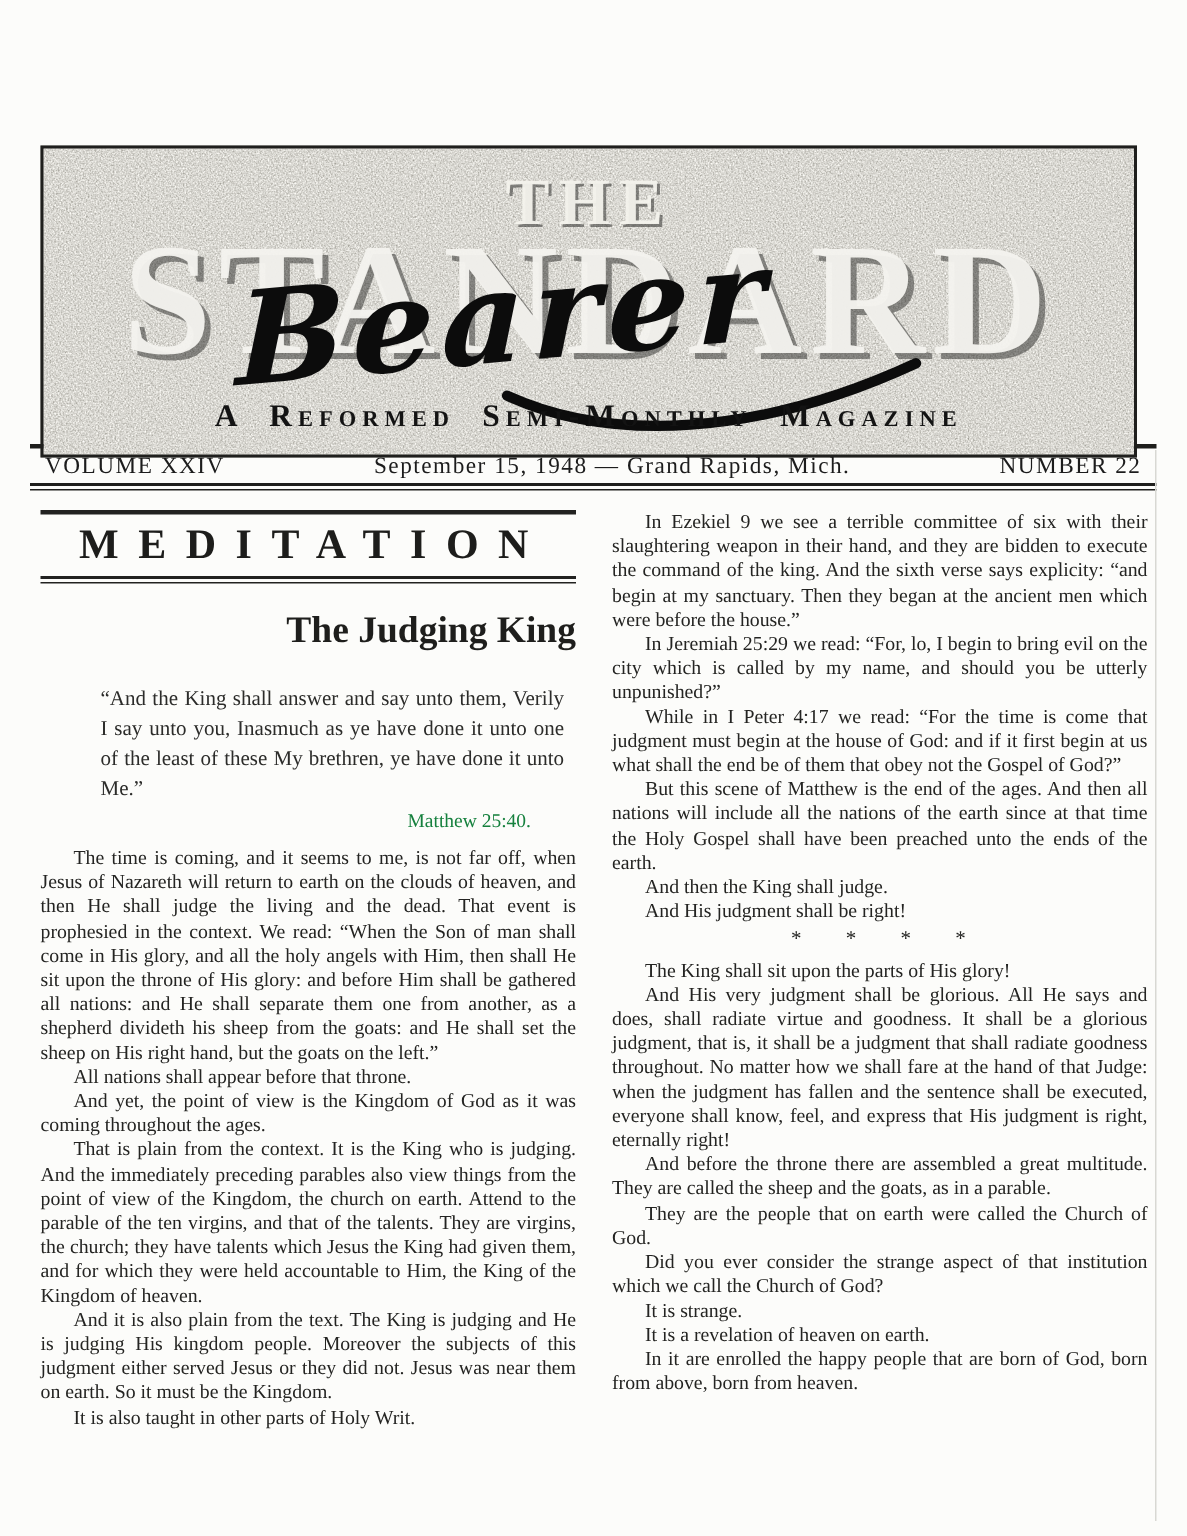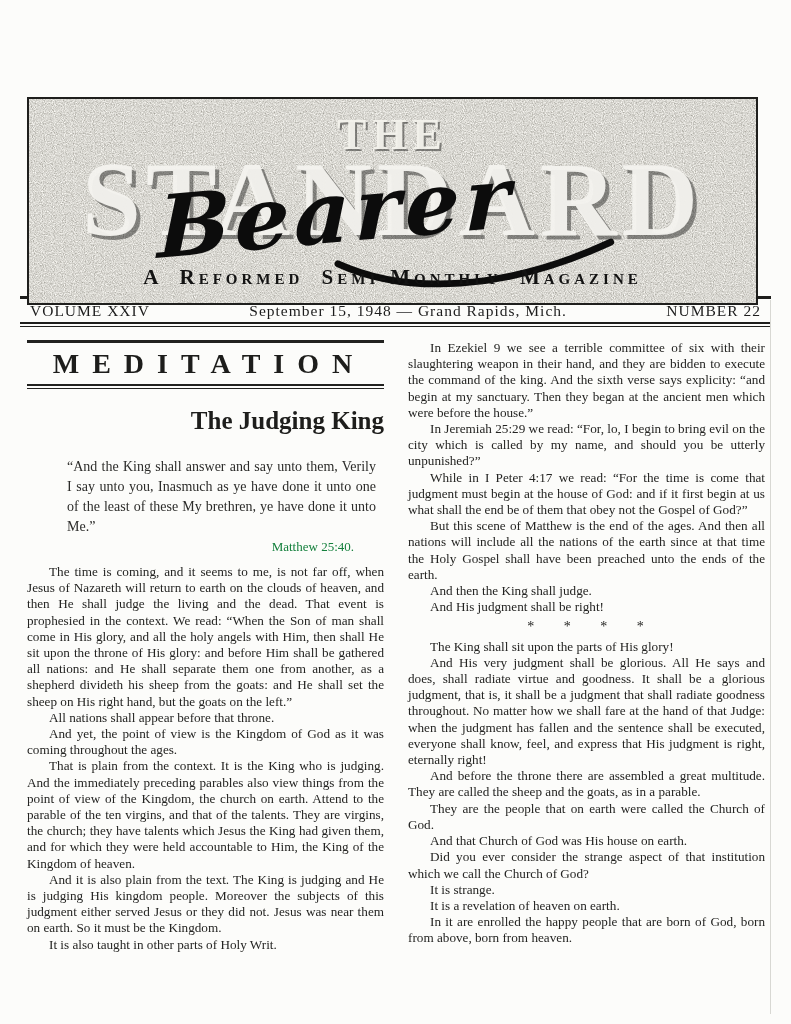--- a/index.html
+++ b/index.html
@@ -179,21 +179,20 @@
         <p>In Jeremiah 25:29 we read: “For, lo, I begin to bring evil on the city which is called by my name, and should you be utterly unpunished?”</p>
         <p>While in I Peter 4:17 we read: “For the time is come that judgment must begin at the house of God: and if it first begin at us what shall the end be of them that obey not the Gospel of God?”</p>
         <p>But this scene of Matthew is the end of the ages. And then all nations will include all the nations of the earth since at that time the Holy Gospel shall have been preached unto the ends of the earth.</p>
         <p>And then the King shall judge.</p>
         <p>And His judgment shall be right!</p>
         <p class="stars">* * * *</p>
         <p>The King shall sit upon the parts of His glory!</p>
         <p>And His very judgment shall be glorious. All He says and does, shall radiate virtue and goodness. It shall be a glorious judgment, that is, it shall be a judgment that shall radiate goodness throughout. No matter how we shall fare at the hand of that Judge: when the judgment has fallen and the sentence shall be executed, everyone shall know, feel, and express that His judgment is right, eternally right!</p>
         <p>And before the throne there are assembled a great multitude. They are called the sheep and the goats, as in a parable.</p>
         <p>They are the people that on earth were called the Church of God.</p>
-        <p>And that Church of God was His house on earth.</p>
         <p>Did you ever consider the strange aspect of that institution which we call the Church of God?</p>
         <p>It is strange.</p>
         <p>It is a revelation of heaven on earth.</p>
         <p>In it are enrolled the happy people that are born of God, born from above, born from heaven.</p>
       </div>
 
   </div>
 
   <div class="scan-edge"></div>
 

